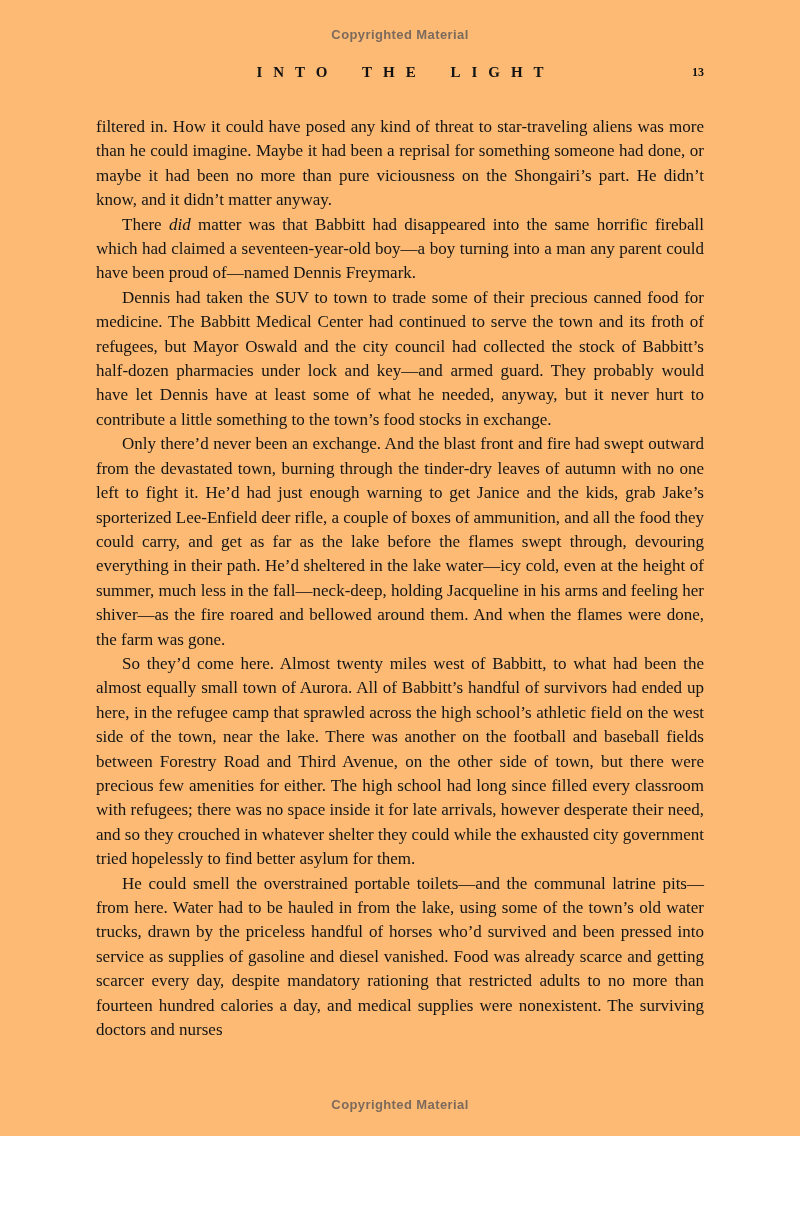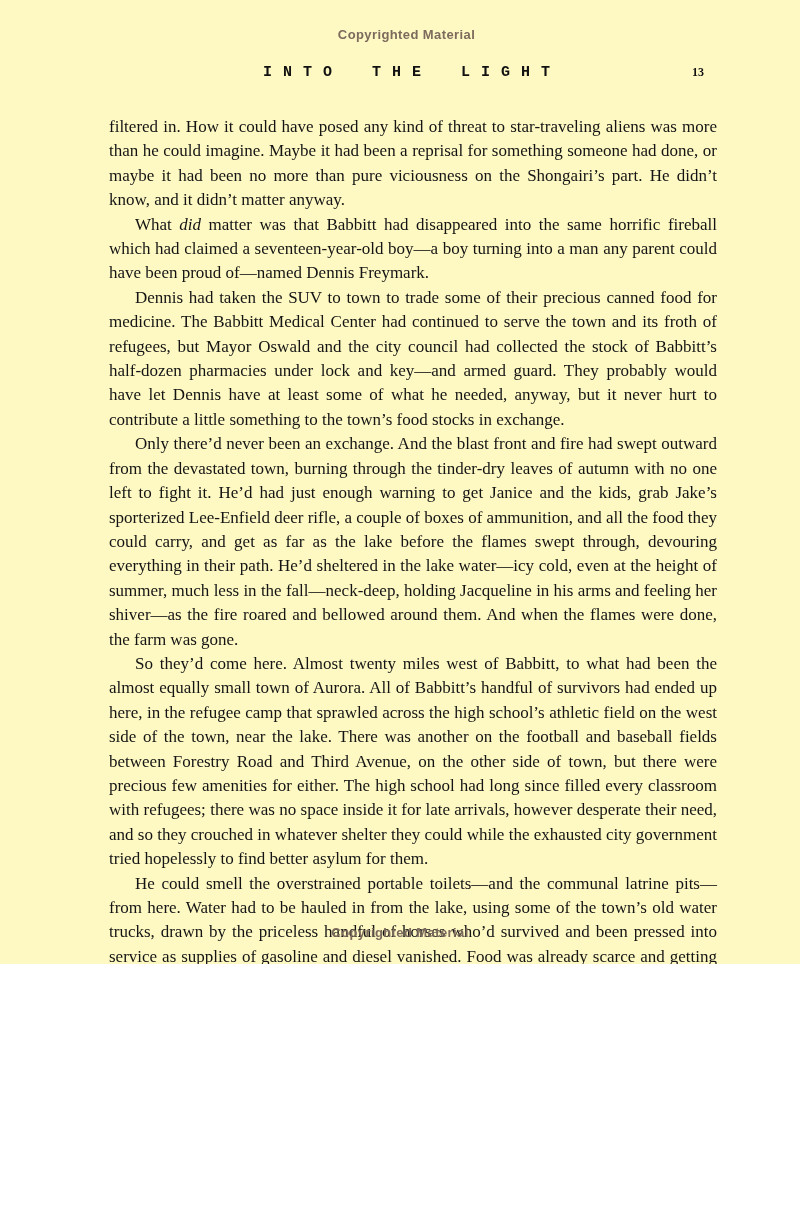--- a/index.html
+++ b/index.html
@@ -3,25 +3,24 @@
 <meta charset="utf-8">
 <style>
   html, body {
     margin: 0;
     padding: 0;
     background: #ffffff;
   }
   .book-page {
     position: relative;
     width: 800px;
-    height: 964px;
-    background: #fef9c3;
+    height: 1136px;
+    background: #fdba74;
     overflow: hidden;
     box-sizing: border-box;
-    padding-left: 13px;
   }
   .copyright-top {
     margin-top: 27px;
     text-align: center;
     font-family: "Liberation Sans", sans-serif;
     font-size: 13px;
     font-weight: bold;
     letter-spacing: 0.4px;
     color: #7c6a5c;
   }
@@ -38,21 +37,21 @@
     color: #7c6a5c;
   }
   .page-header {
     position: relative;
     margin-top: 22px;
     height: 20px;
   }
   .running-title {
     display: block;
     text-align: center;
-    font-family: Liberation Mono, monospace;
+    font-family: Liberation Serif, serif;
     font-size: 15px;
     font-weight: bold;
     letter-spacing: 11px;
     word-spacing: 9px;
     color: #111111;
     padding-left: 11px; 
   }
   .page-number {
     position: absolute;
     right: 96px;
@@ -90,21 +89,21 @@
 
   <div class="copyright-top">Copyrighted Material</div>
 
   <div class="page-header">
     <span class="running-title">INTO THE LIGHT</span>
     <span class="page-number">13</span>
   </div>
 
   <div class="body-text">
       <p class="para"><span>filtered in. How it could have posed any kind of threat to star-traveling aliens was more than he could imagine. Maybe it had been a reprisal for something someone had done, or maybe it had been no more than pure viciousness on the Shongairi’s part. He didn’t know, and it didn’t matter anyway.</span></p>
-      <p class="para indent"><span>What </span><em>did</em><span> matter was that Babbitt had disappeared into the same horrific fireball which had claimed a seventeen-year-old boy—a boy turning into a man any parent could have been proud of—named Dennis Freymark.</span></p>
+      <p class="para indent"><span>There </span><em>did</em><span> matter was that Babbitt had disappeared into the same horrific fireball which had claimed a seventeen-year-old boy—a boy turning into a man any parent could have been proud of—named Dennis Freymark.</span></p>
       <p class="para indent"><span>Dennis had taken the SUV to town to trade some of their precious canned food for medicine. The Babbitt Medical Center had continued to serve the town and its froth of refugees, but Mayor Oswald and the city council had collected the stock of Babbitt’s half-dozen pharmacies under lock and key—and armed guard. They probably would have let Dennis have at least some of what he needed, anyway, but it never hurt to contribute a little something to the town’s food stocks in exchange.</span></p>
       <p class="para indent"><span>Only there’d never been an exchange. And the blast front and fire had swept outward from the devastated town, burning through the tinder-dry leaves of autumn with no one left to fight it. He’d had just enough warning to get Janice and the kids, grab Jake’s sporterized Lee-Enfield deer rifle, a couple of boxes of ammunition, and all the food they could carry, and get as far as the lake before the flames swept through, devouring everything in their path. He’d sheltered in the lake water—icy cold, even at the height of summer, much less in the fall—neck-deep, holding Jacqueline in his arms and feeling her shiver—as the fire roared and bellowed around them. And when the flames were done, the farm was gone.</span></p>
       <p class="para indent"><span>So they’d come here. Almost twenty miles west of Babbitt, to what had been the almost equally small town of Aurora. All of Babbitt’s handful of survivors had ended up here, in the refugee camp that sprawled across the high school’s athletic field on the west side of the town, near the lake. There was another on the football and baseball fields between Forestry Road and Third Avenue, on the other side of town, but there were precious few amenities for either. The high school had long since filled every classroom with refugees; there was no space inside it for late arrivals, however desperate their need, and so they crouched in whatever shelter they could while the exhausted city government tried hopelessly to find better asylum for them.</span></p>
       <p class="para indent"><span>He could smell the overstrained portable toilets—and the communal latrine pits—from here. Water had to be hauled in from the lake, using some of the town’s old water trucks, drawn by the priceless handful of horses who’d survived and been pressed into service as supplies of gasoline and diesel vanished. Food was already scarce and getting scarcer every day, despite mandatory rationing that restricted adults to no more than fourteen hundred calories a day, and medical supplies were nonexistent. The surviving doctors and nurses</span></p>
     </div>
 
   <div class="copyright-bottom">Copyrighted Material</div>
 
 </div>
 

